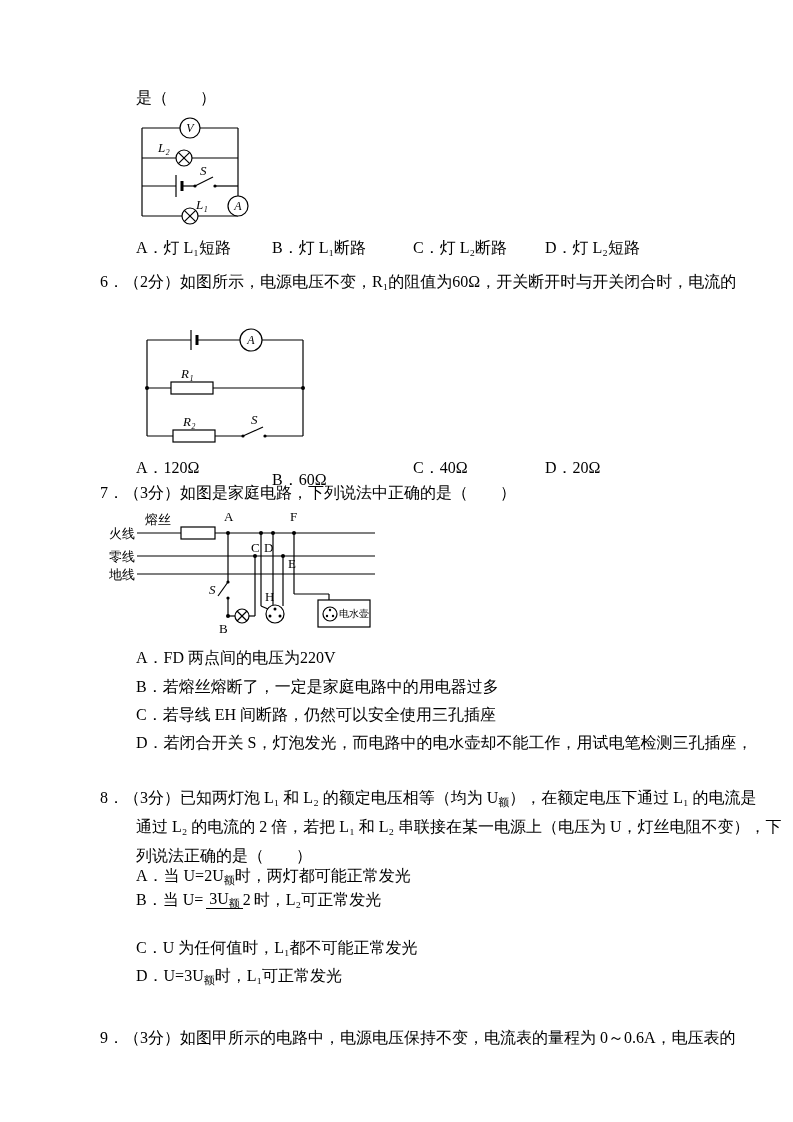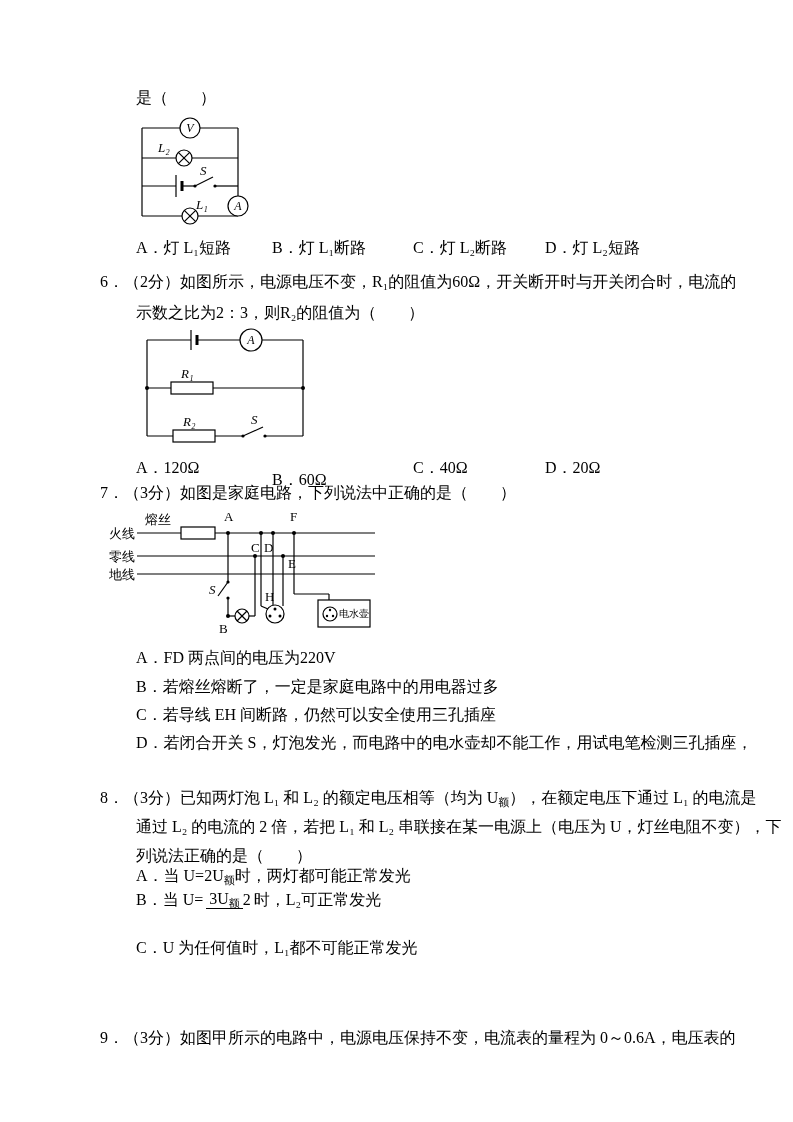--- a/index.html
+++ b/index.html
@@ -73,21 +73,20 @@
     <text class="lbl" x="58" y="95">L₁</text>
     <text class="lbl" x="62" y="61">S</text>
   </svg>
 
   <span class="line" style="left:136px;top:238px">A．灯 L₁短路</span>
   <span class="line" style="left:272px;top:238px">B．灯 L₁断路</span>
   <span class="line" style="left:413px;top:238px">C．灯 L₂断路</span>
   <span class="line" style="left:545px;top:238px">D．灯 L₂短路</span>
 
   <div class="line" style="left:100px;top:272px">6．（2分）如图所示，电源电压不变，R₁的阻值为60Ω，开关断开时与开关闭合时，电流的</div>
-  <div class="line" style="left:136px;top:303px">示数之比为2：3，则R₂的阻值为（　　）</div>
 
   <svg class="fig" style="left:143px;top:328px" width="172" height="126" viewBox="0 0 172 126">
     <g>
       <line class="w" x1="4" y1="12" x2="4" y2="108"></line>
       <line class="w" x1="160" y1="12" x2="160" y2="108"></line>
       <line class="w" x1="4" y1="12" x2="48" y2="12"></line>
       <line class="w" x1="54" y1="12" x2="97" y2="12"></line>
       <line class="w" x1="119" y1="12" x2="160" y2="12"></line>
       <line class="w" x1="4" y1="60" x2="160" y2="60"></line>
       <line class="w" x1="4" y1="108" x2="100" y2="108"></line>
@@ -207,16 +206,17 @@
   <div class="line" style="left:136px;top:817px">通过 L₂ 的电流的 2 倍，若把 L₁ 和 L₂ 串联接在某一电源上（电压为 U，灯丝电阻不变），下</div>
   <div class="line" style="left:136px;top:846px">列说法正确的是（　　）</div>
 
   <div class="line" style="left:136px;top:866px"><span>A．当 U=2U</span><span class="sb">额</span><span>时，两灯都可能正常发光</span></div>
 
   <div class="line frow" style="left:136px;top:890px;height:38px">
     <span>B．当 U=</span><span class="frac"><span class="fn"><span>3U</span><span class="sb">额</span></span><span class="fd">2</span></span><span>时，L₂可正常发光</span>
   </div>
 
   <div class="line" style="left:136px;top:938px">C．U 为任何值时，L₁都不可能正常发光</div>
+  <div class="line" style="left:136px;top:966px"><span>D．U=3U</span><span class="sb">额</span><span>时，L₁可正常发光</span></div>
 
   <div class="line" style="left:100px;top:1028px">9．（3分）如图甲所示的电路中，电源电压保持不变，电流表的量程为 0～0.6A，电压表的</div>
 
 </div>
 
 </body></html>

